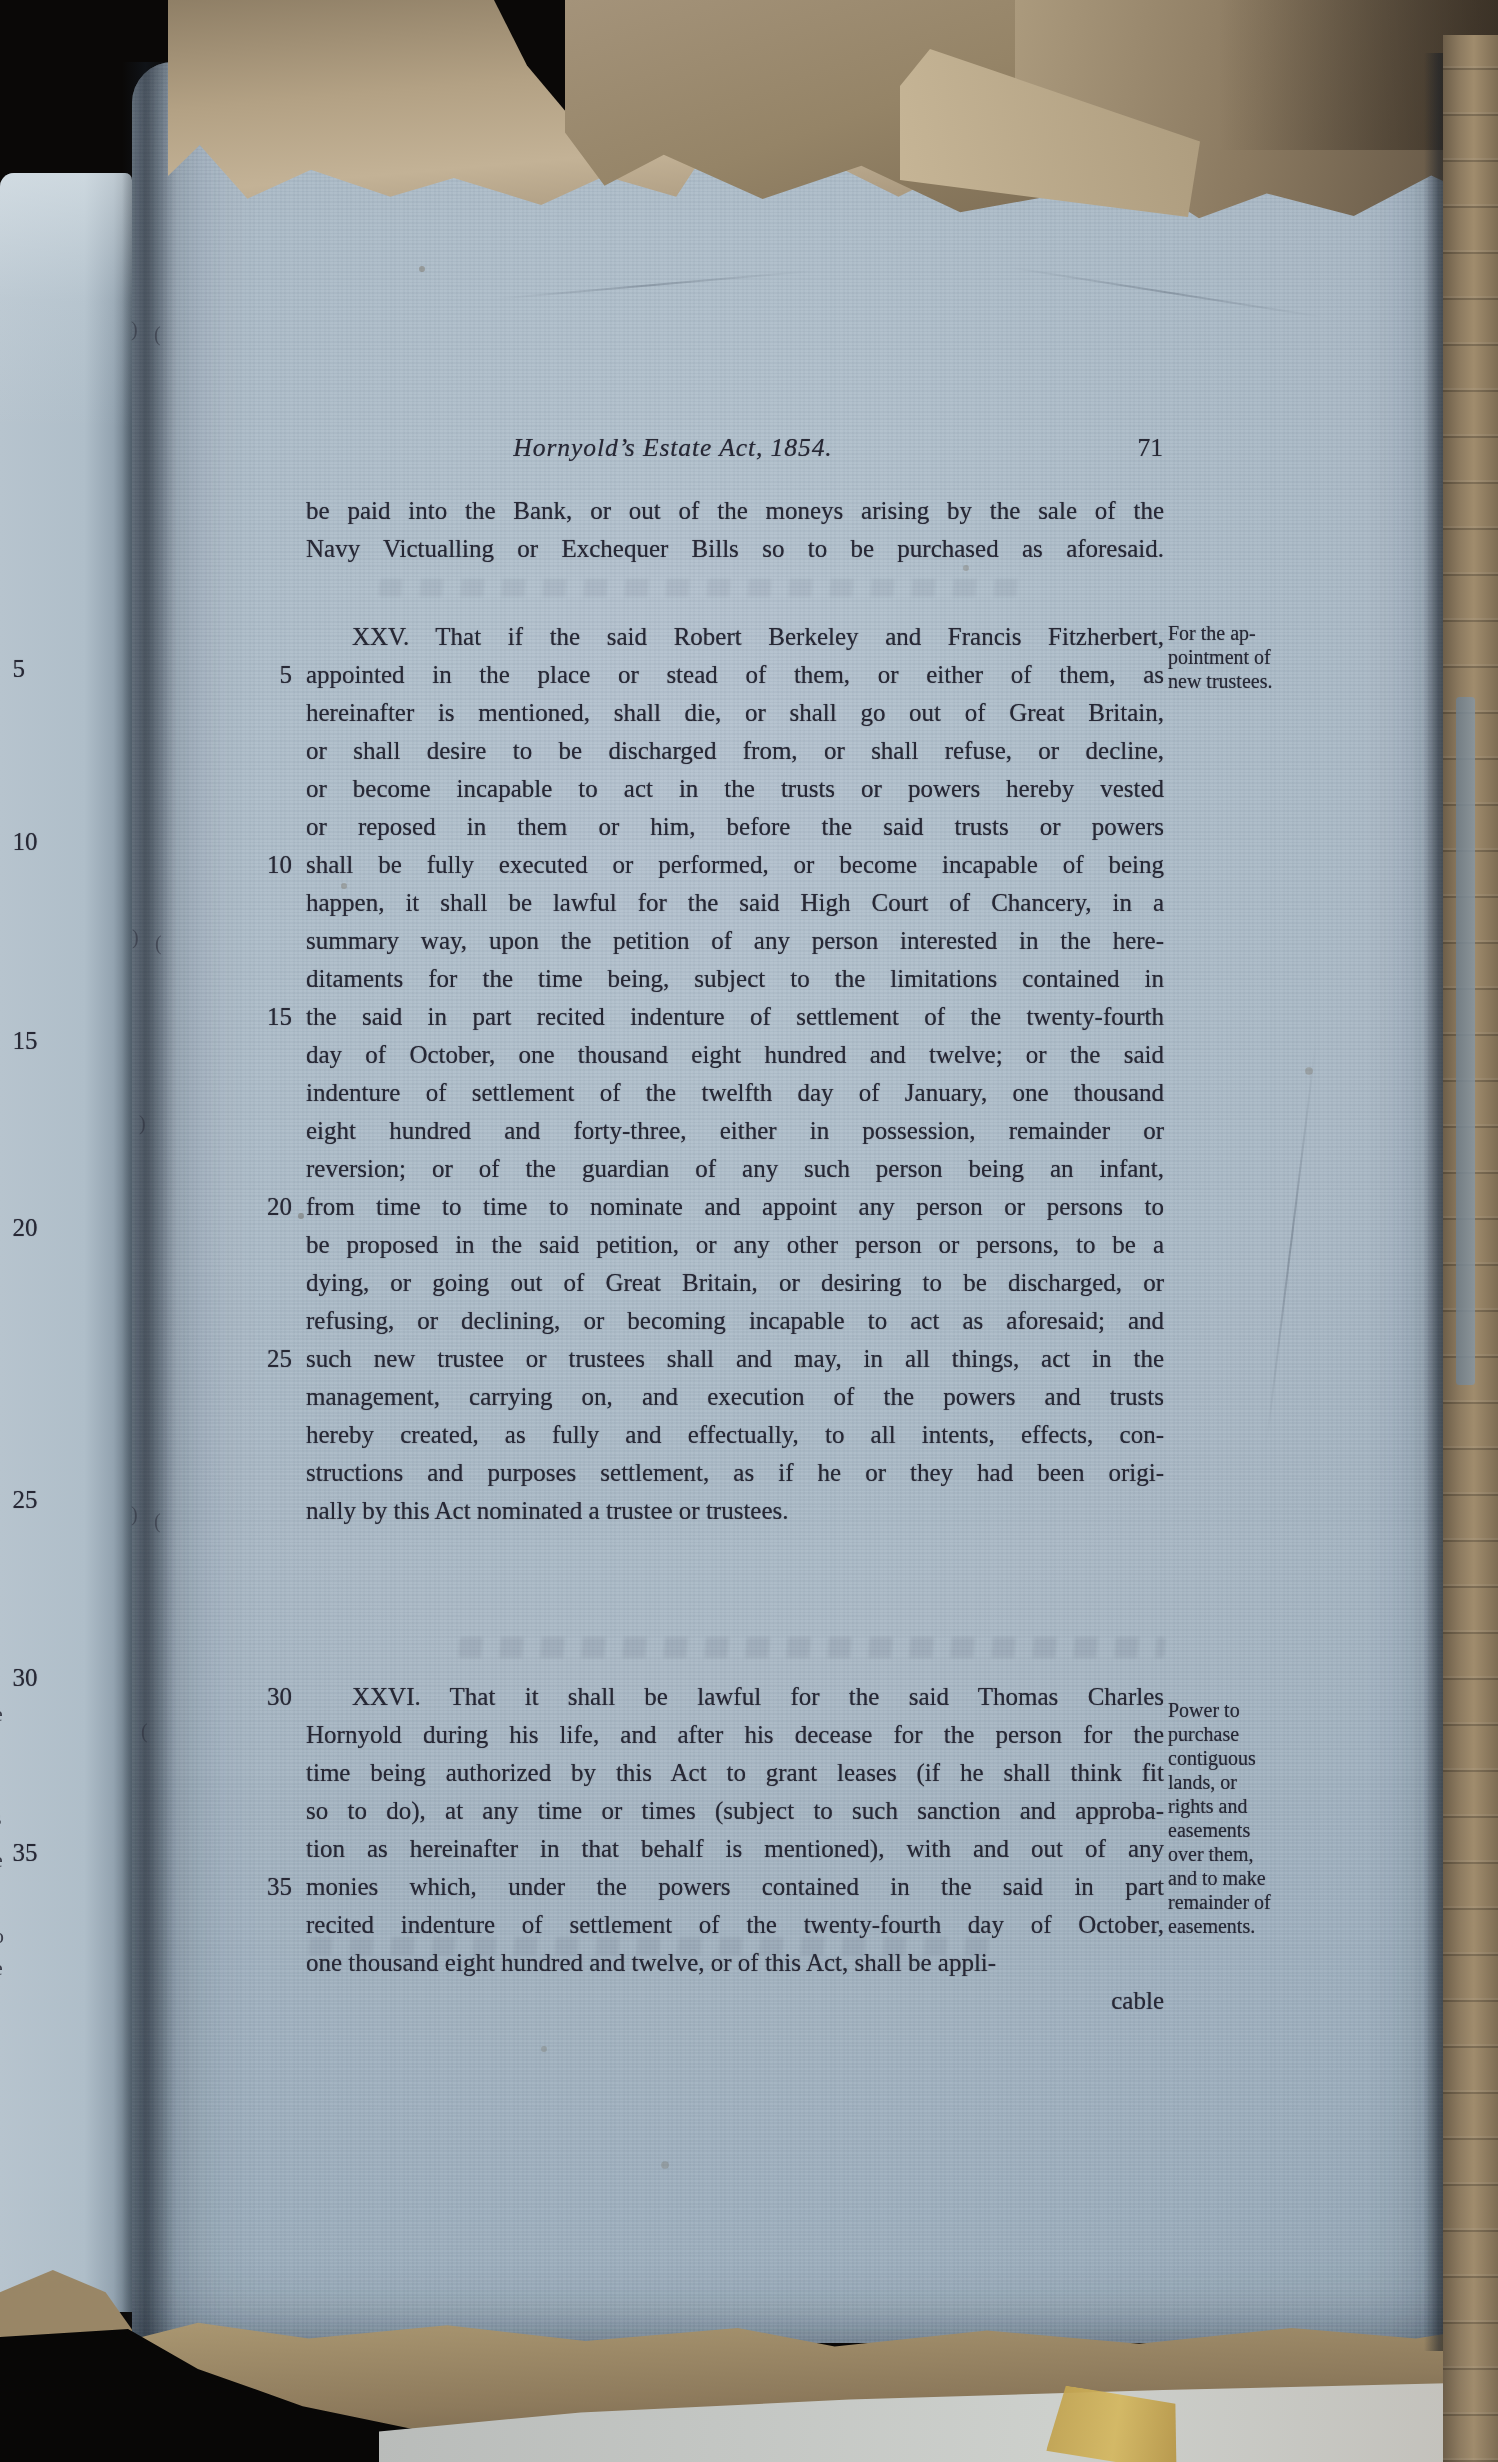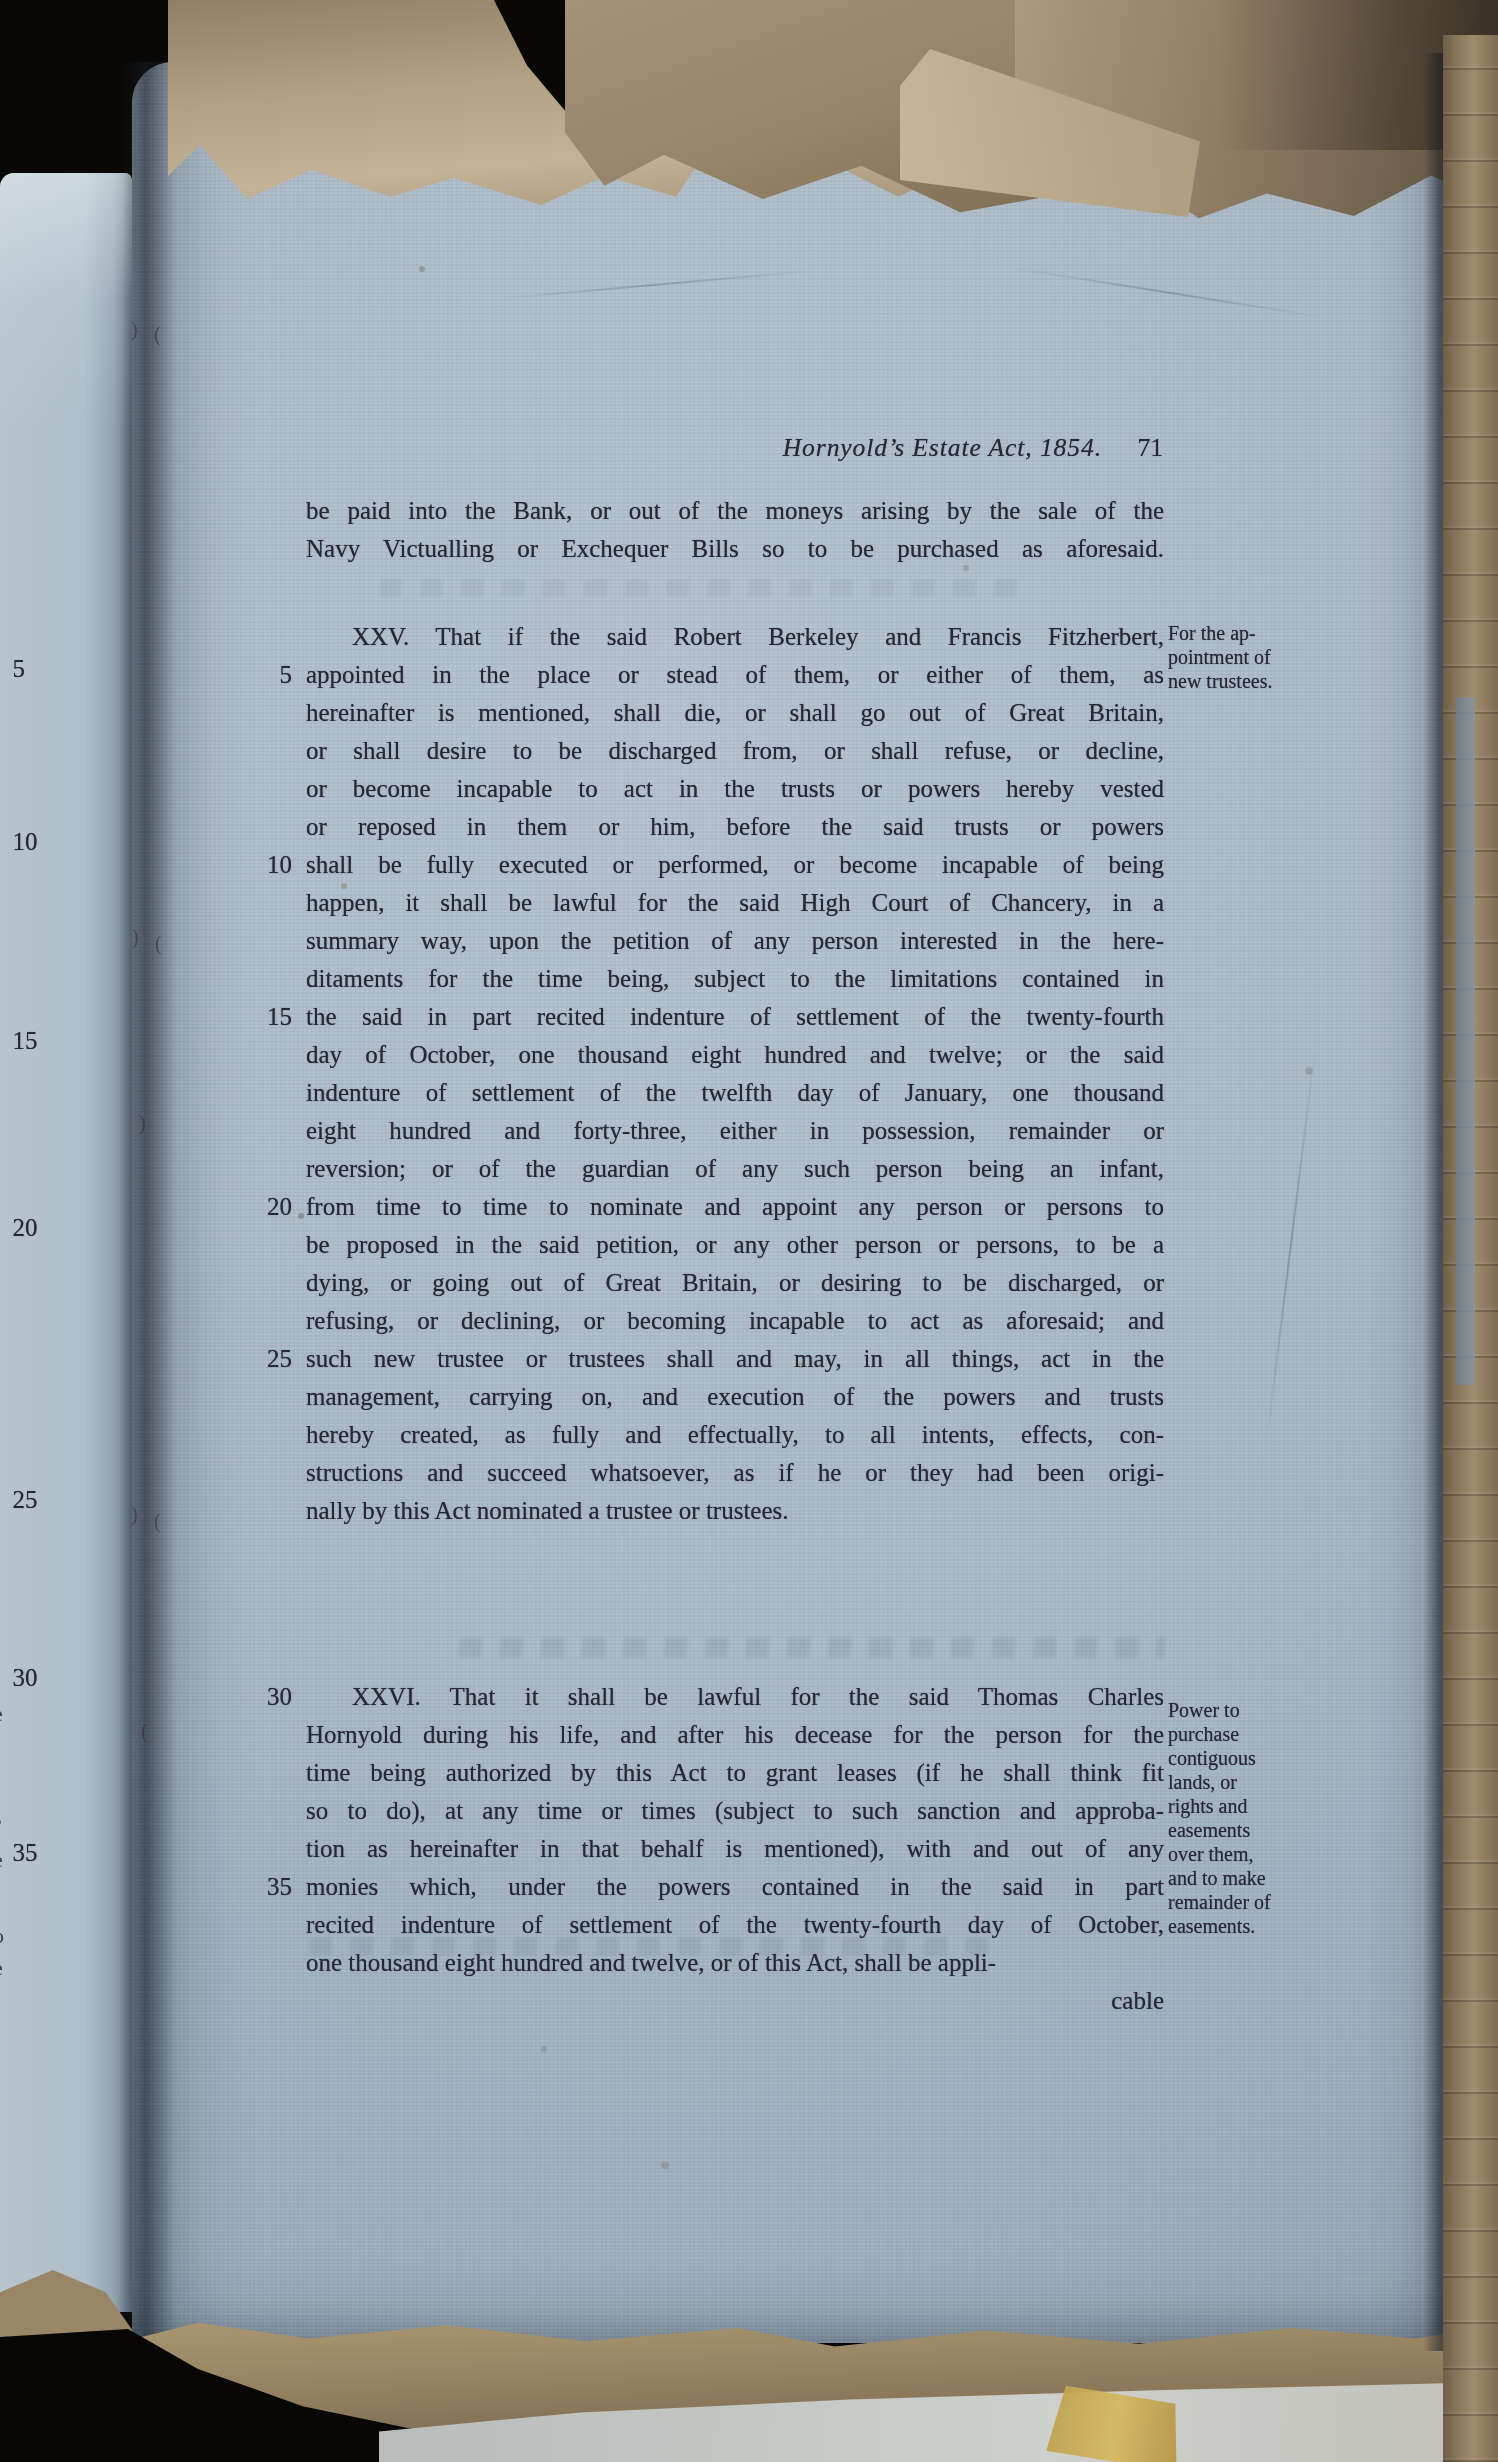--- a/index.html
+++ b/index.html
@@ -39,21 +39,21 @@
                      663px 2163px 0 1.8px rgba(92,74,46,.2), 964px 566px 0 0.9px rgba(92,74,46,.22),
                      799px 1363px 0 0.9px rgba(92,74,46,.2), 542px 2047px 0 0.9px rgba(92,74,46,.2);}
   .ghost{position:absolute;filter:blur(1.8px);transform:skewX(-4deg);border-radius:3.5px;
          background:repeating-linear-gradient(90deg, rgba(45,50,72,.2) 0 23px, rgba(45,50,72,0) 23px 41px);}
   .ghost.g0{left:379px;top:579px;width:653px;height:17.6px;opacity:.3;}
   .ghost.g1{left:459px;top:1637px;width:706px;height:21px;opacity:.42;}
   .ghost.g2{left:309px;top:1937px;width:697px;height:19.4px;opacity:.38;}
 
   
   .header{position:absolute;left:306px;top:430px;width:858px;height:39px;font-size:25.6px;line-height:35px;}
-  .title{display:block;text-align:right;font-style:italic;letter-spacing:0.9px;transform:translateX(-62px);
+  .title{display:block;text-align:center;font-style:italic;letter-spacing:0.9px;transform:translateX(-62px);
          text-shadow:0 0 0.9px rgba(39,40,53,.6);}
   .pageno{position:absolute;right:1px;top:0;font-style:normal;text-shadow:0 0 0.9px rgba(39,40,53,.6);}
 
   .textcol{position:absolute;left:306px;width:858px;font-size:25px;}
   .sec-cont{top:492px;} .sec-xxv{top:618px;} .sec-xxvi{top:1678px;}
   .tl{position:relative;height:38px;line-height:38px;}
   .ltxt{display:block;text-align:justify;text-align-last:justify;text-shadow:0 0 1px rgba(39,40,53,.68);}
   .al-left  .ltxt{text-align-last:left;}
   .al-right .ltxt{text-align-last:right;}
   .ind .ltxt{padding-left:46px;}
@@ -209,21 +209,21 @@
         <span class="lnum">25</span>
         <span class="ltxt">such new trustee or trustees shall and may, in all things, act in the</span>
       </div>
       <div class="tl">
         <span class="ltxt">management, carrying on, and execution of the powers and trusts</span>
       </div>
       <div class="tl">
         <span class="ltxt">hereby created, as fully and effectually, to all intents, effects, con-</span>
       </div>
       <div class="tl">
-        <span class="ltxt">structions and succeed whatsoever, as if he or they had been origi-</span>
+        <span class="ltxt">structions and purposes settlement, as if he or they had been origi-</span>
       </div>
       <div class="tl al-left">
         <span class="ltxt">nally by this Act nominated a trustee or trustees.</span>
       </div>
     </div>
   <div class="textcol sec-xxvi">
       <div class="tl ind">
         <span class="lnum">30</span>
         <span class="ltxt">XXVI. That it shall be lawful for the said Thomas Charles</span>
       </div>

